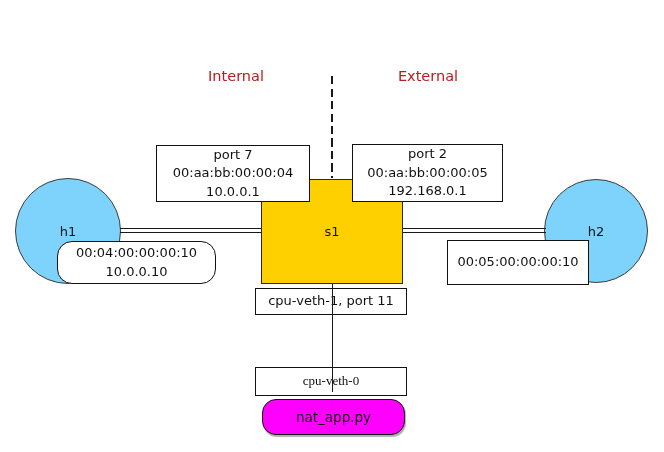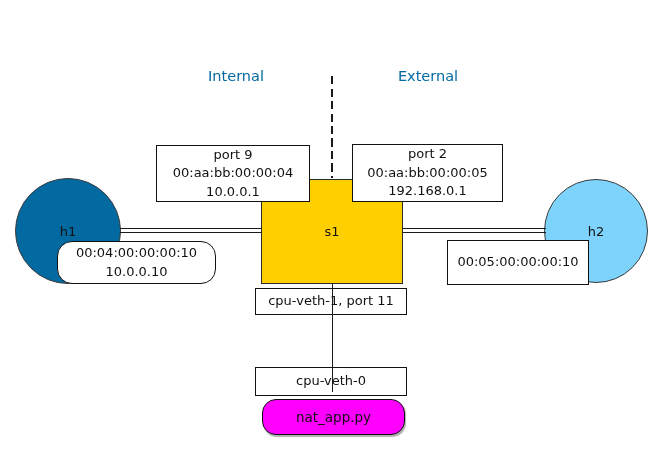--- a/index.html
+++ b/index.html
@@ -15,21 +15,21 @@
     height: 452px;
     background: #ffffff;
     overflow: hidden;
   }
 
   
   .region-label {
     position: absolute;
     top: 68px;
     font-size: 14.5px;
-    color: #0369a1;
+    color: #b91c1c;
     white-space: nowrap;
     transform: translateX(-50%);
     z-index: 5;
   }
 
   
   .dashed-line {
     position: absolute;
     left: 330.5px;
     top: 76px;
@@ -98,21 +98,21 @@
     text-align: center;
     font-size: 13px;
     line-height: 18.5px;
     z-index: 10;
   }
   #port1-box { left: 156px; top: 145px; width: 154px; height: 57px; }
   #port2-box { left: 352px; top: 144px; width: 151px; height: 58px; }
   #h1-info-box { left: 57px;  top: 241px; width: 159px; height: 43px; border-radius: 15px; }
   #h2-info-box { left: 447px; top: 240px; width: 142px; height: 45px; }
   #veth1-box { left: 255px; top: 288px; width: 152px; height: 27px; }
-  #veth0-box { left: 255px; top: 367px; width: 152px; height: 29px; }
+  #veth0-box { left: 255px; top: 367px; width: 152px; height: 29px; font-family: Liberation Serif, serif; }
 
   
   #cpu-line {
     position: absolute;
     left: 331.5px;
     top: 284px;
     width: 1.4px;
     height: 108px;
     background: #1a1a1a;
     z-index: 12;
@@ -139,36 +139,36 @@
 </head>
 <body>
 
 <div id="canvas">
 
   <div class="region-label" style="left:236px;">Internal</div>
   <div class="region-label" style="left:428px;">External</div>
 
   <div class="dashed-line"></div>
 
-  <div id="h1-circle" class="host-circle" style="background: #0369a1;">
+  <div id="h1-circle" class="host-circle" style="background: #7dd3fc;">
     <span>h1</span>
   </div>
   <div id="h2-circle" class="host-circle" style="background: #7dd3fc;">
     <span>h2</span>
   </div>
 
   <div id="link-left" class="link"></div>
   <div id="link-right" class="link"></div>
 
   <div id="s1-rect" style="background: rgb(255, 208, 0);">
     <span>s1</span>
   </div>
 
   <div id="port1-box" class="info-box">
-    <div>port 9</div>
+    <div>port 7</div>
     <div>00:aa:bb:00:00:04</div>
     <div>10.0.0.1</div>
   </div>
   <div id="port2-box" class="info-box">
     <div>port 2</div>
     <div>00:aa:bb:00:00:05</div>
     <div>192.168.0.1</div>
   </div>
 
   <div id="h1-info-box" class="info-box">

